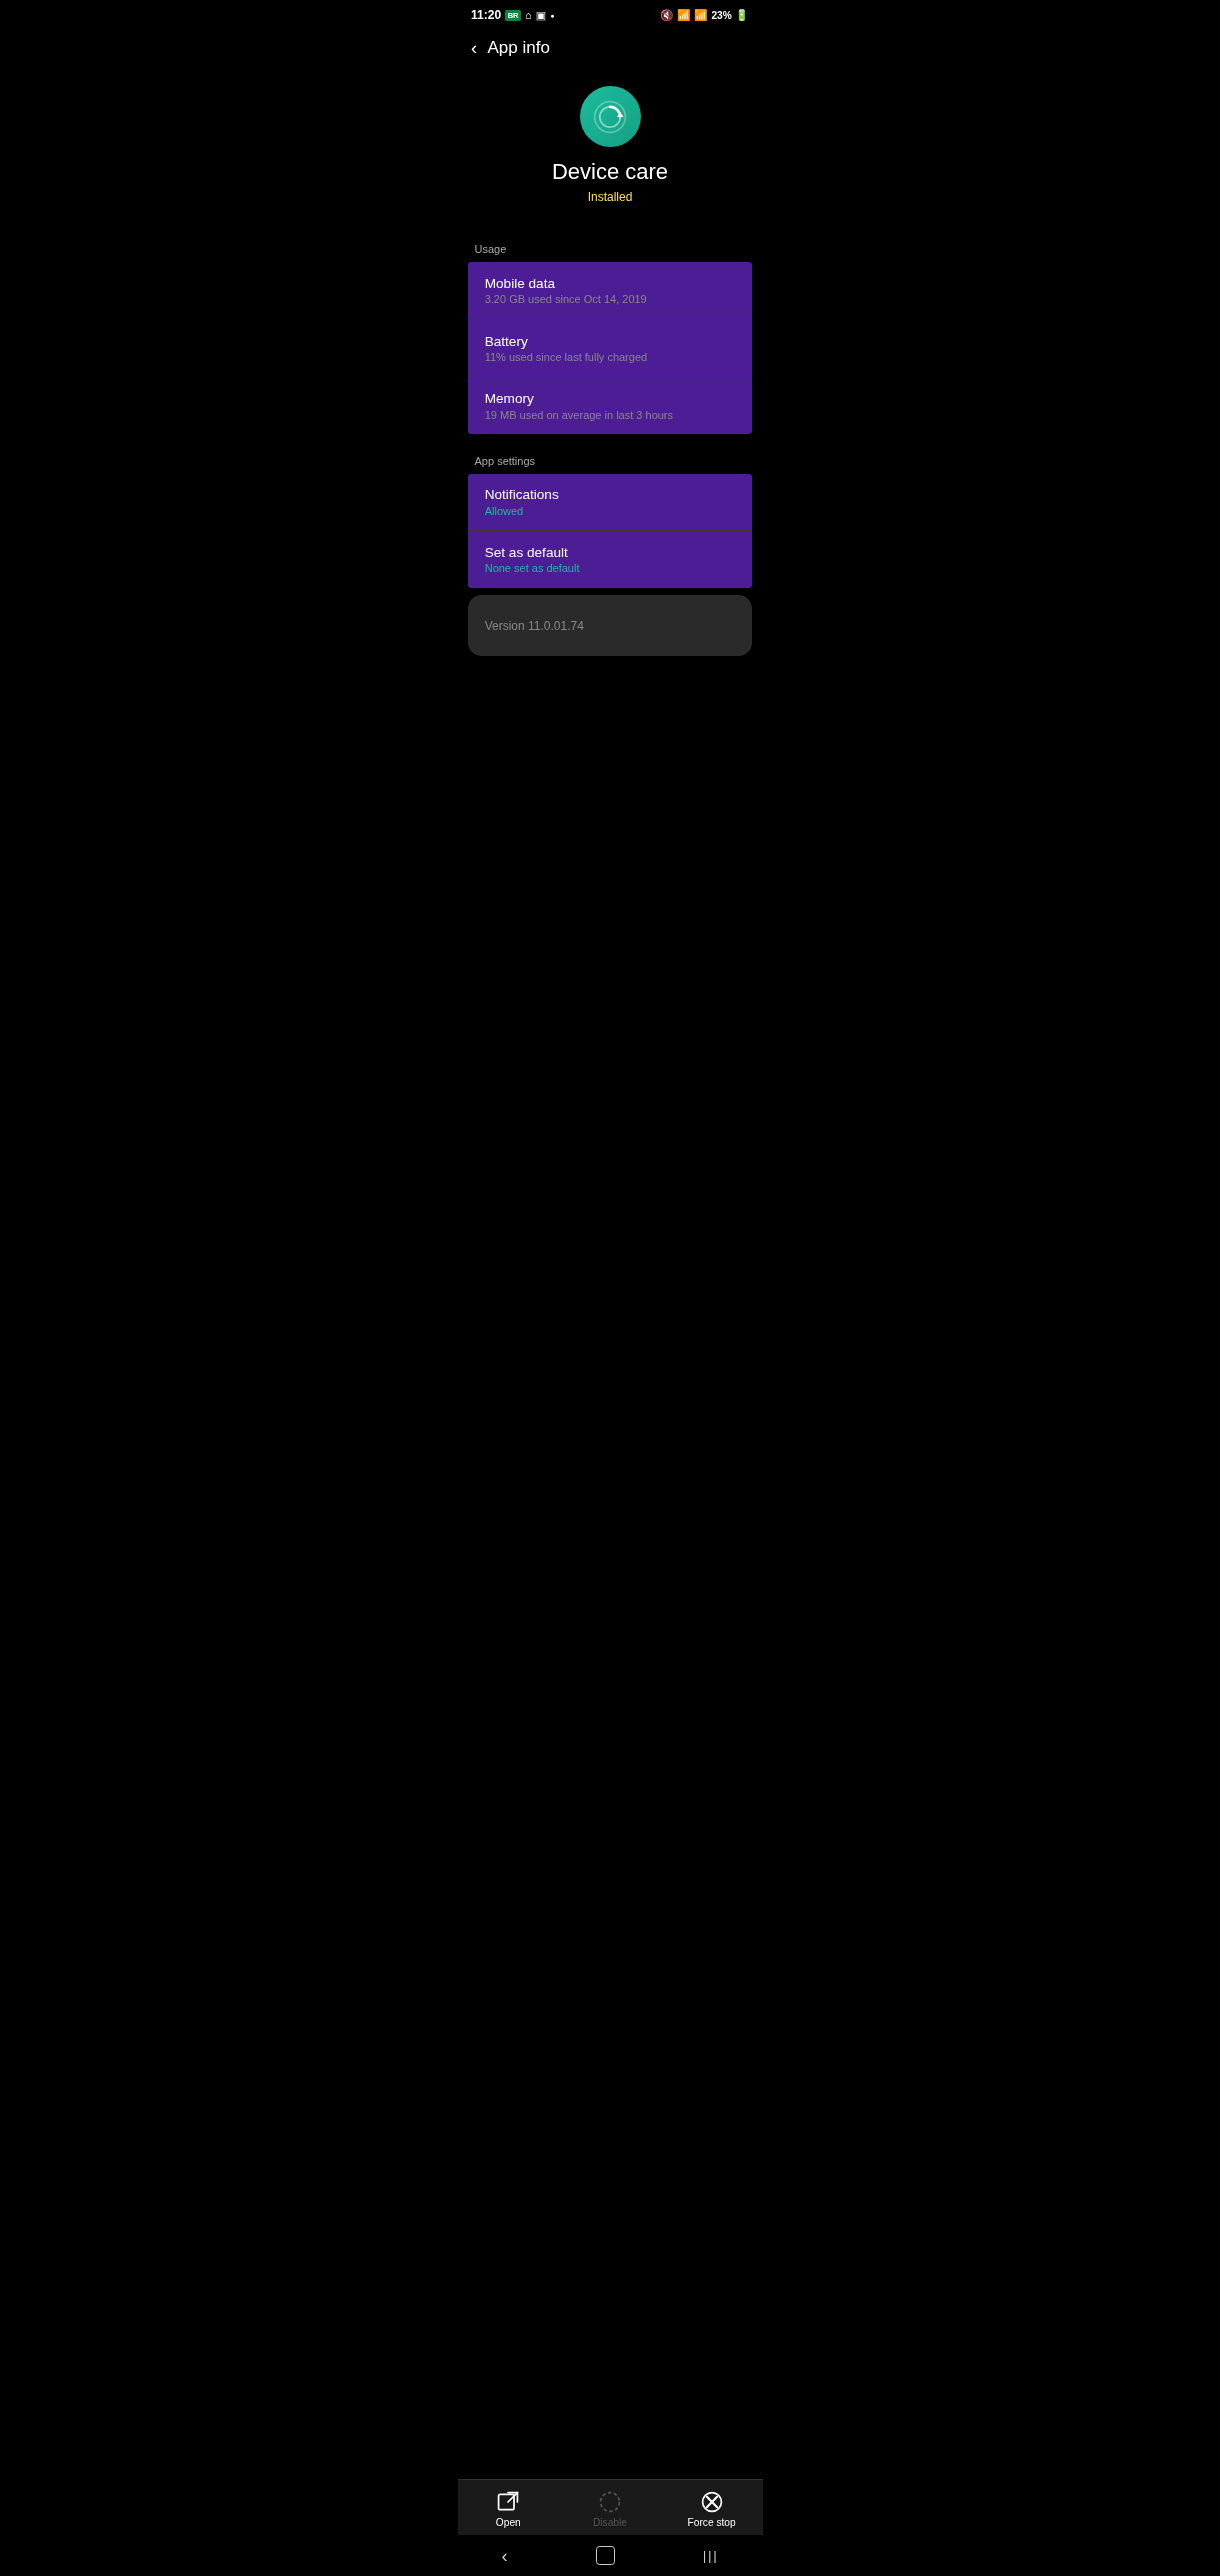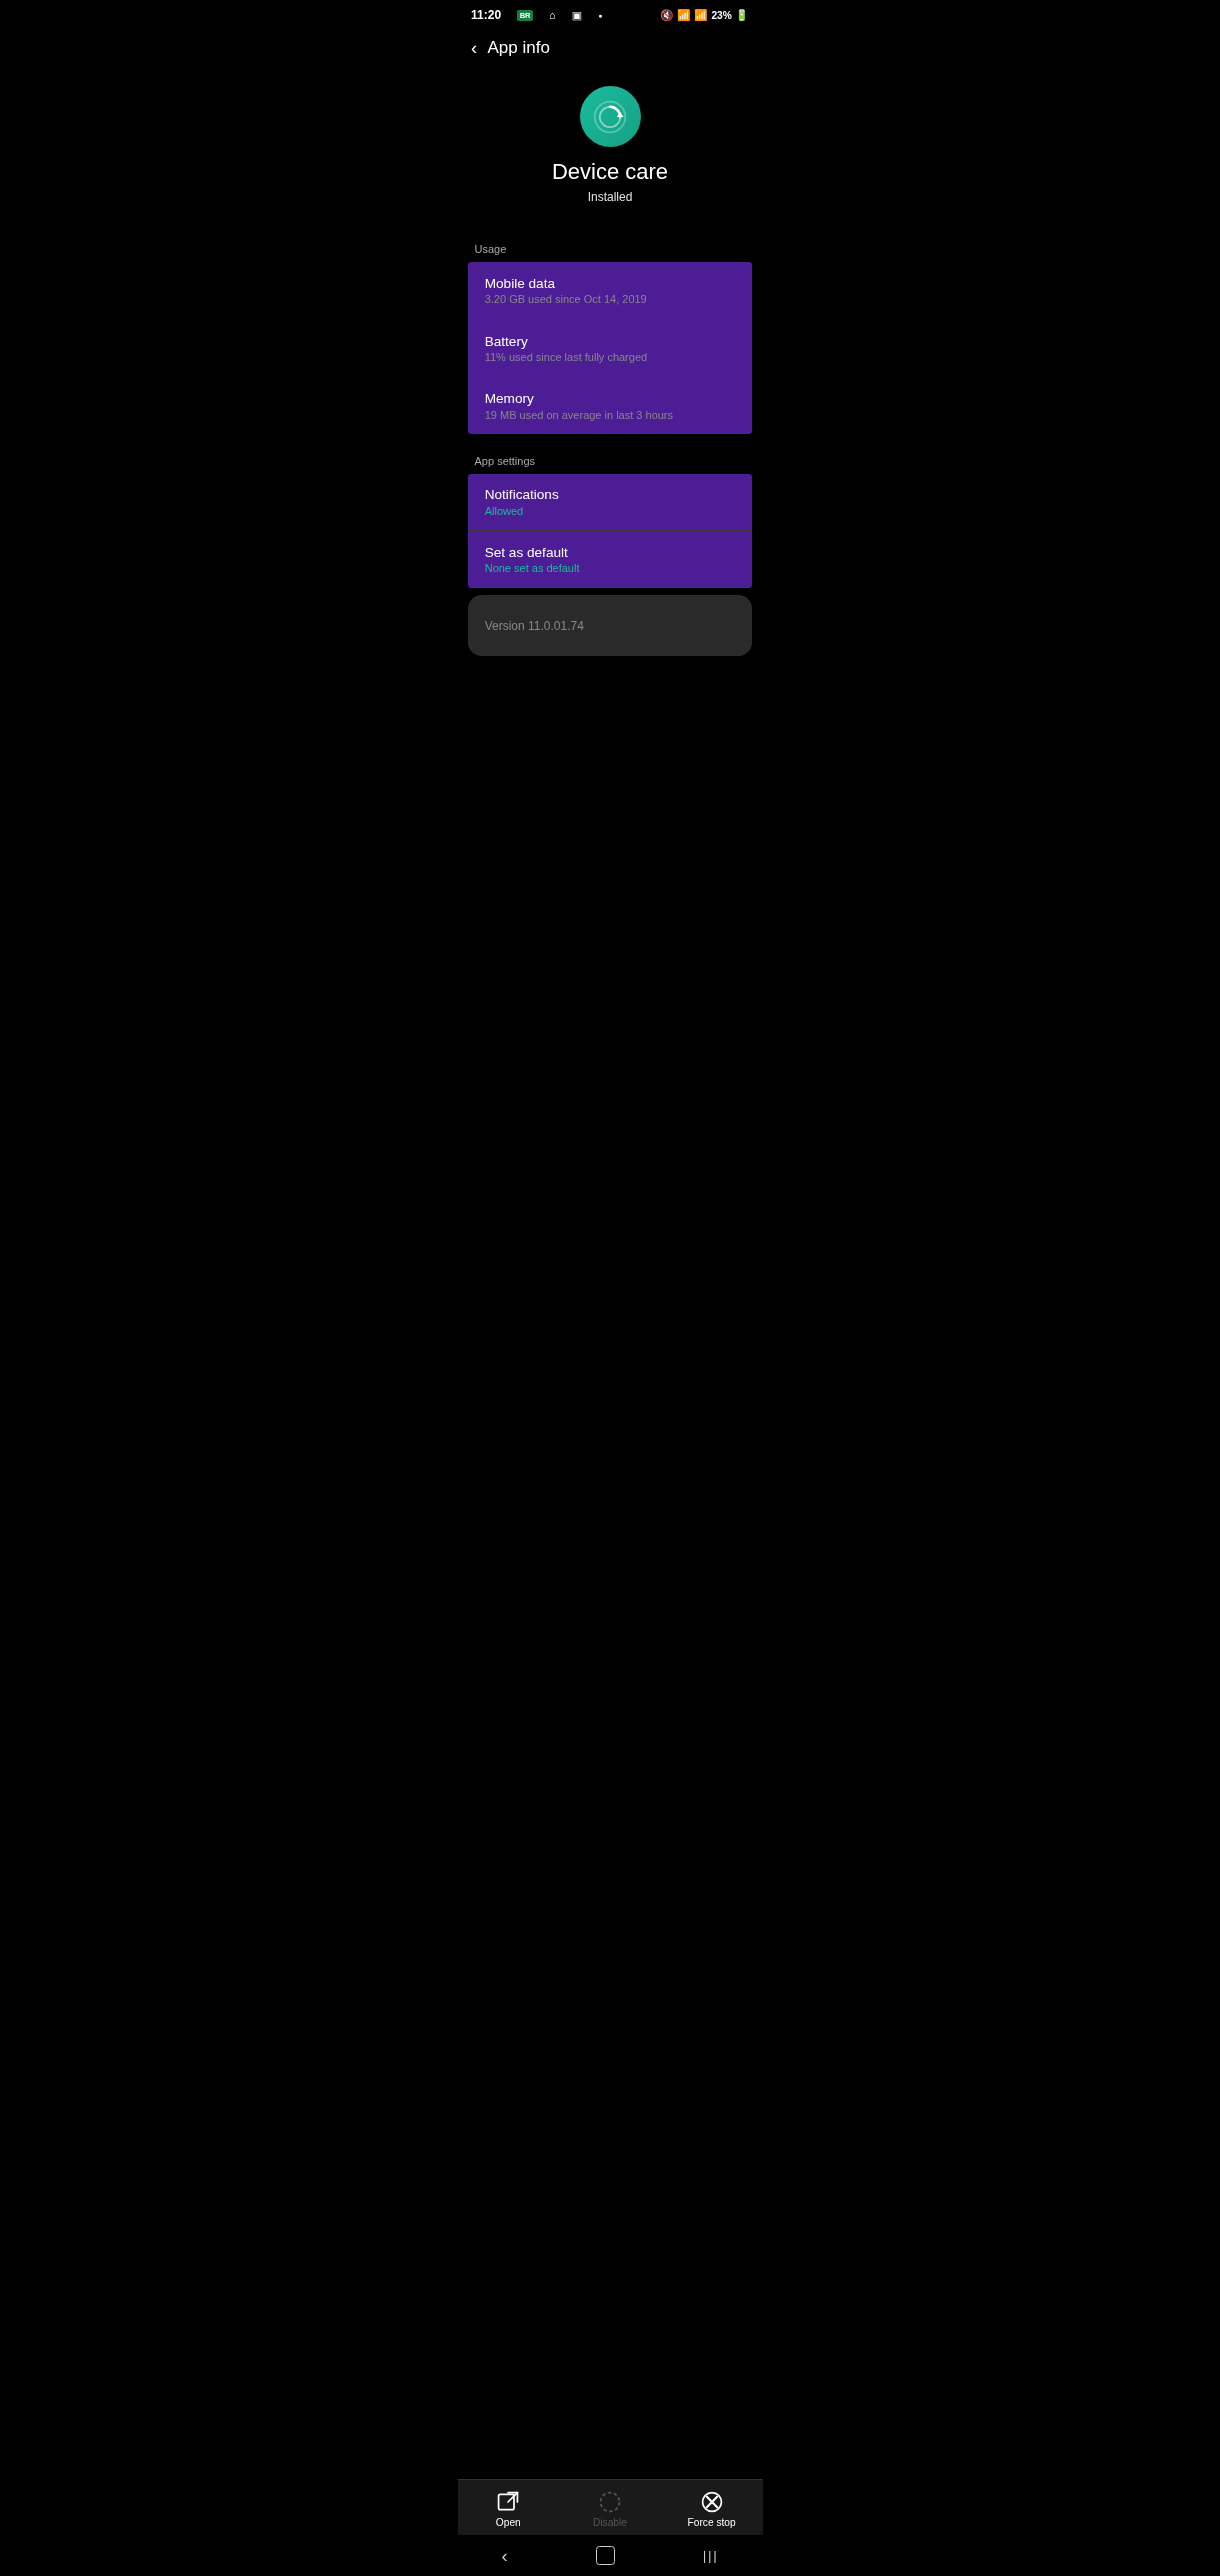--- a/index.html
+++ b/index.html
@@ -32,21 +32,21 @@
     .status-icons {
       display: flex;
       align-items: center;
       gap: 3.4px;
       font-size: 10.2px;
       color: #fff;
     }
     .status-left {
       display: flex;
       align-items: center;
-      gap: 16px;
+      gap: 4px;
     }
     .status-badge {
       background: #15803d;
       color: #fff;
       font-size: 7.6px;
       font-weight: bold;
       padding: 0.8px 2.5px;
       border-radius: 1.7px;
     }
 
@@ -90,21 +90,21 @@
       height: 34px;
     }
     .app-name {
       font-size: 22px;
       font-weight: 400;
       color: #fff;
       margin-bottom: 5.1px;
     }
     .app-status {
       font-size: 12px;
-      color: #e5e5e5;
+      color: #fde047;
     }
 
     
     .section-label {
       font-size: 11px;
       color: #aaa;
       padding: 13.6px 17px 6.8px;
     }
 
     

